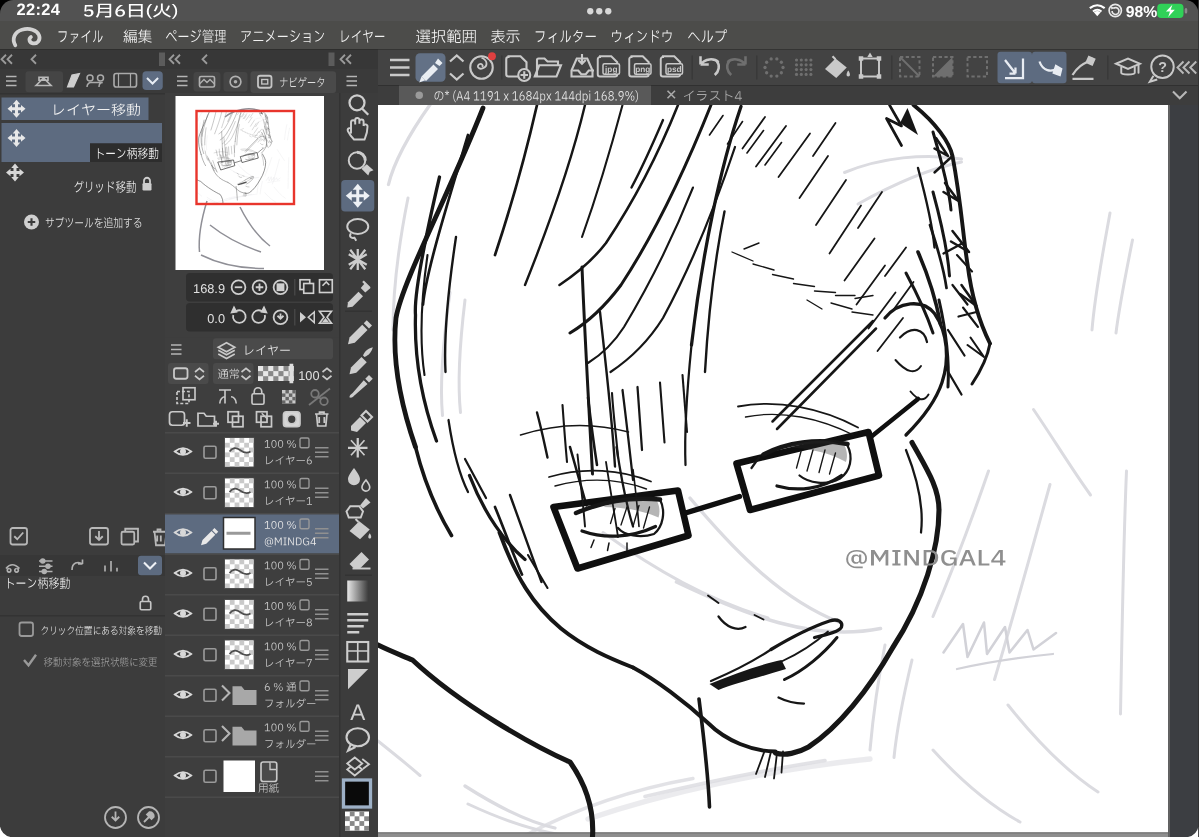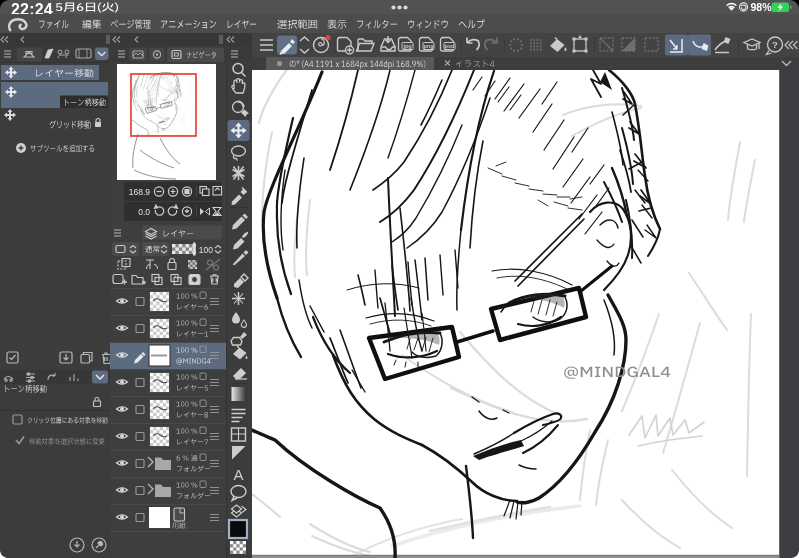--- a/index.html
+++ b/index.html
@@ -1,21 +1,21 @@
 <!DOCTYPE html>
 <html><head><meta charset="utf-8"><style>
 html,body{margin:0;padding:0;background:#000;width:799px;height:558px;overflow:hidden}
 *{box-sizing:border-box}
 body{font-family:"Liberation Sans",sans-serif;-webkit-font-smoothing:antialiased;position:relative}
 .abs{position:absolute}
 svg{display:block}
 </style></head><body>
 <div class="abs" style="left:0;top:0;width:799px;height:558px;background:#000"></div>
 <div class="abs" style="left:0;top:0;width:799px;height:14px;background:#525252;border-radius:9px 9px 0 0"></div>
-<div class="abs" style="left:11px;top:1px;color:#fff;font-size:16px;font-weight:bold;letter-spacing:.2px">22:24</div>
+<div class="abs" style="left:11px;top:1px;color:#fff;font-size:11px;font-weight:bold;letter-spacing:.2px">22:24</div>
 <svg class="abs" style="left:55px;top:0" width="70" height="14">
     <path transform="translate(0,11) scale(1.2274,1)" d="M5.6 -7.7V-6.7H2.2L2.0 -3.9H2.0Q2.3 -4.4 2.7 -4.6Q3.0 -4.9 3.7 -4.9Q4.3 -4.9 4.8 -4.6Q5.4 -4.3 5.7 -3.8Q6.0 -3.2 6.0 -2.5Q6.0 -1.7 5.6 -1.1Q5.3 -0.5 4.7 -0.2Q4.1 0.1 3.3 0.1Q2.3 0.1 1.7 -0.2Q1.1 -0.6 0.7 -1.2L1.6 -1.9Q1.9 -1.4 2.3 -1.1Q2.6 -0.9 3.3 -0.9Q4.0 -0.9 4.3 -1.2Q4.7 -1.6 4.7 -2.3V-2.5Q4.7 -3.2 4.3 -3.5Q4.0 -3.9 3.3 -3.9Q2.8 -3.9 2.5 -3.7Q2.2 -3.6 2.0 -3.3L1.0 -3.4L1.3 -7.7Z M8.5 -8.5H15.6V-0.4Q15.6 0.6 14.6 0.6H12.3L12.1 -0.3H14.6V-2.5H9.3Q9.2 -1.5 8.9 -0.7Q8.6 0.1 8.1 0.9L7.2 0.2Q7.7 -0.5 8.0 -1.3Q8.3 -2.0 8.4 -3.0Q8.5 -3.9 8.5 -5.4ZM14.6 -5.9V-7.6H9.5V-5.9ZM14.6 -3.3V-5.0H9.5Q9.5 -4.1 9.4 -3.3Z M17.8 -2.8Q17.8 -3.9 18.2 -4.9Q18.6 -5.8 19.2 -6.5Q19.8 -7.2 20.5 -7.7H22.1Q21.1 -7.0 20.5 -6.4Q19.9 -5.9 19.6 -5.2Q19.2 -4.6 19.0 -3.7L19.0 -3.7Q19.3 -4.2 19.8 -4.5Q20.2 -4.9 20.9 -4.9Q21.5 -4.9 22.0 -4.6Q22.5 -4.3 22.8 -3.7Q23.1 -3.2 23.1 -2.5Q23.1 -1.7 22.8 -1.1Q22.4 -0.5 21.8 -0.2Q21.2 0.1 20.4 0.1Q19.6 0.1 19.0 -0.2Q18.4 -0.6 18.1 -1.3Q17.8 -1.9 17.8 -2.8ZM21.9 -2.3V-2.4Q21.9 -3.1 21.5 -3.5Q21.1 -3.9 20.4 -3.9Q19.7 -3.9 19.4 -3.5Q19.0 -3.1 19.0 -2.4V-2.3Q19.0 -1.6 19.4 -1.2Q19.8 -0.8 20.4 -0.8Q21.1 -0.8 21.5 -1.2Q21.9 -1.6 21.9 -2.3Z M25.2 0.7V-8.3H32.7V0.7H31.7V0.0H26.2V0.7ZM31.7 -4.7V-7.4H26.2V-4.7ZM26.2 -3.7V-0.9H31.7V-3.7Z M36.9 -8.4H38.0Q37.1 -7.6 36.6 -6.4Q36.0 -5.1 36.0 -3.9V-3.0Q36.0 -1.7 36.6 -0.5Q37.1 0.7 38.0 1.5H36.9Q36.0 0.8 35.5 -0.6Q34.9 -1.9 34.9 -3.4Q34.9 -5.0 35.5 -6.3Q36.0 -7.7 36.9 -8.4Z M38.3 -0.2Q40.0 -1.2 40.9 -2.0Q41.9 -2.8 42.2 -3.7Q42.6 -4.5 42.6 -5.7V-8.7H43.6V-5.7Q43.6 -4.6 44.0 -3.7Q44.4 -2.8 45.4 -2.0Q46.3 -1.2 48.0 -0.2L47.5 0.7Q46.0 -0.1 45.1 -0.8Q44.2 -1.5 43.7 -2.3Q43.3 -3.1 43.2 -4.2H43.1Q43.0 -3.1 42.5 -2.3Q42.1 -1.5 41.2 -0.8Q40.4 -0.1 38.9 0.7ZM45.0 -4.1Q45.5 -4.8 45.9 -5.7Q46.3 -6.5 46.5 -7.4L47.5 -7.1Q47.0 -5.1 46.0 -3.6ZM38.7 -3.9Q39.2 -4.6 39.5 -5.5Q39.9 -6.4 40.0 -7.3L41.0 -7.1Q40.9 -6.2 40.5 -5.2Q40.1 -4.2 39.6 -3.4Z M49.5 1.5H48.4Q49.3 0.7 49.8 -0.5Q50.4 -1.7 50.4 -3.0V-3.9Q50.4 -5.1 49.8 -6.4Q49.3 -7.6 48.4 -8.4H49.5Q50.3 -7.7 50.9 -6.3Q51.4 -5.0 51.4 -3.4Q51.4 -1.9 50.9 -0.6Q50.3 0.8 49.5 1.5Z" fill="#fff"></path>
   </svg>
 <svg class="abs" style="left:391px;top:5px" width="17" height="6">
     <circle cx="2.5" cy="2.5" r="2.1" fill="#d8d8d8"></circle>
     <circle cx="8.5" cy="2.5" r="2.1" fill="#d8d8d8"></circle>
     <circle cx="14.5" cy="2.5" r="2.1" fill="#d8d8d8"></circle>
   </svg>
 <svg class="abs" style="left:726px;top:2px" width="66" height="11">
 <g fill="#fff">

